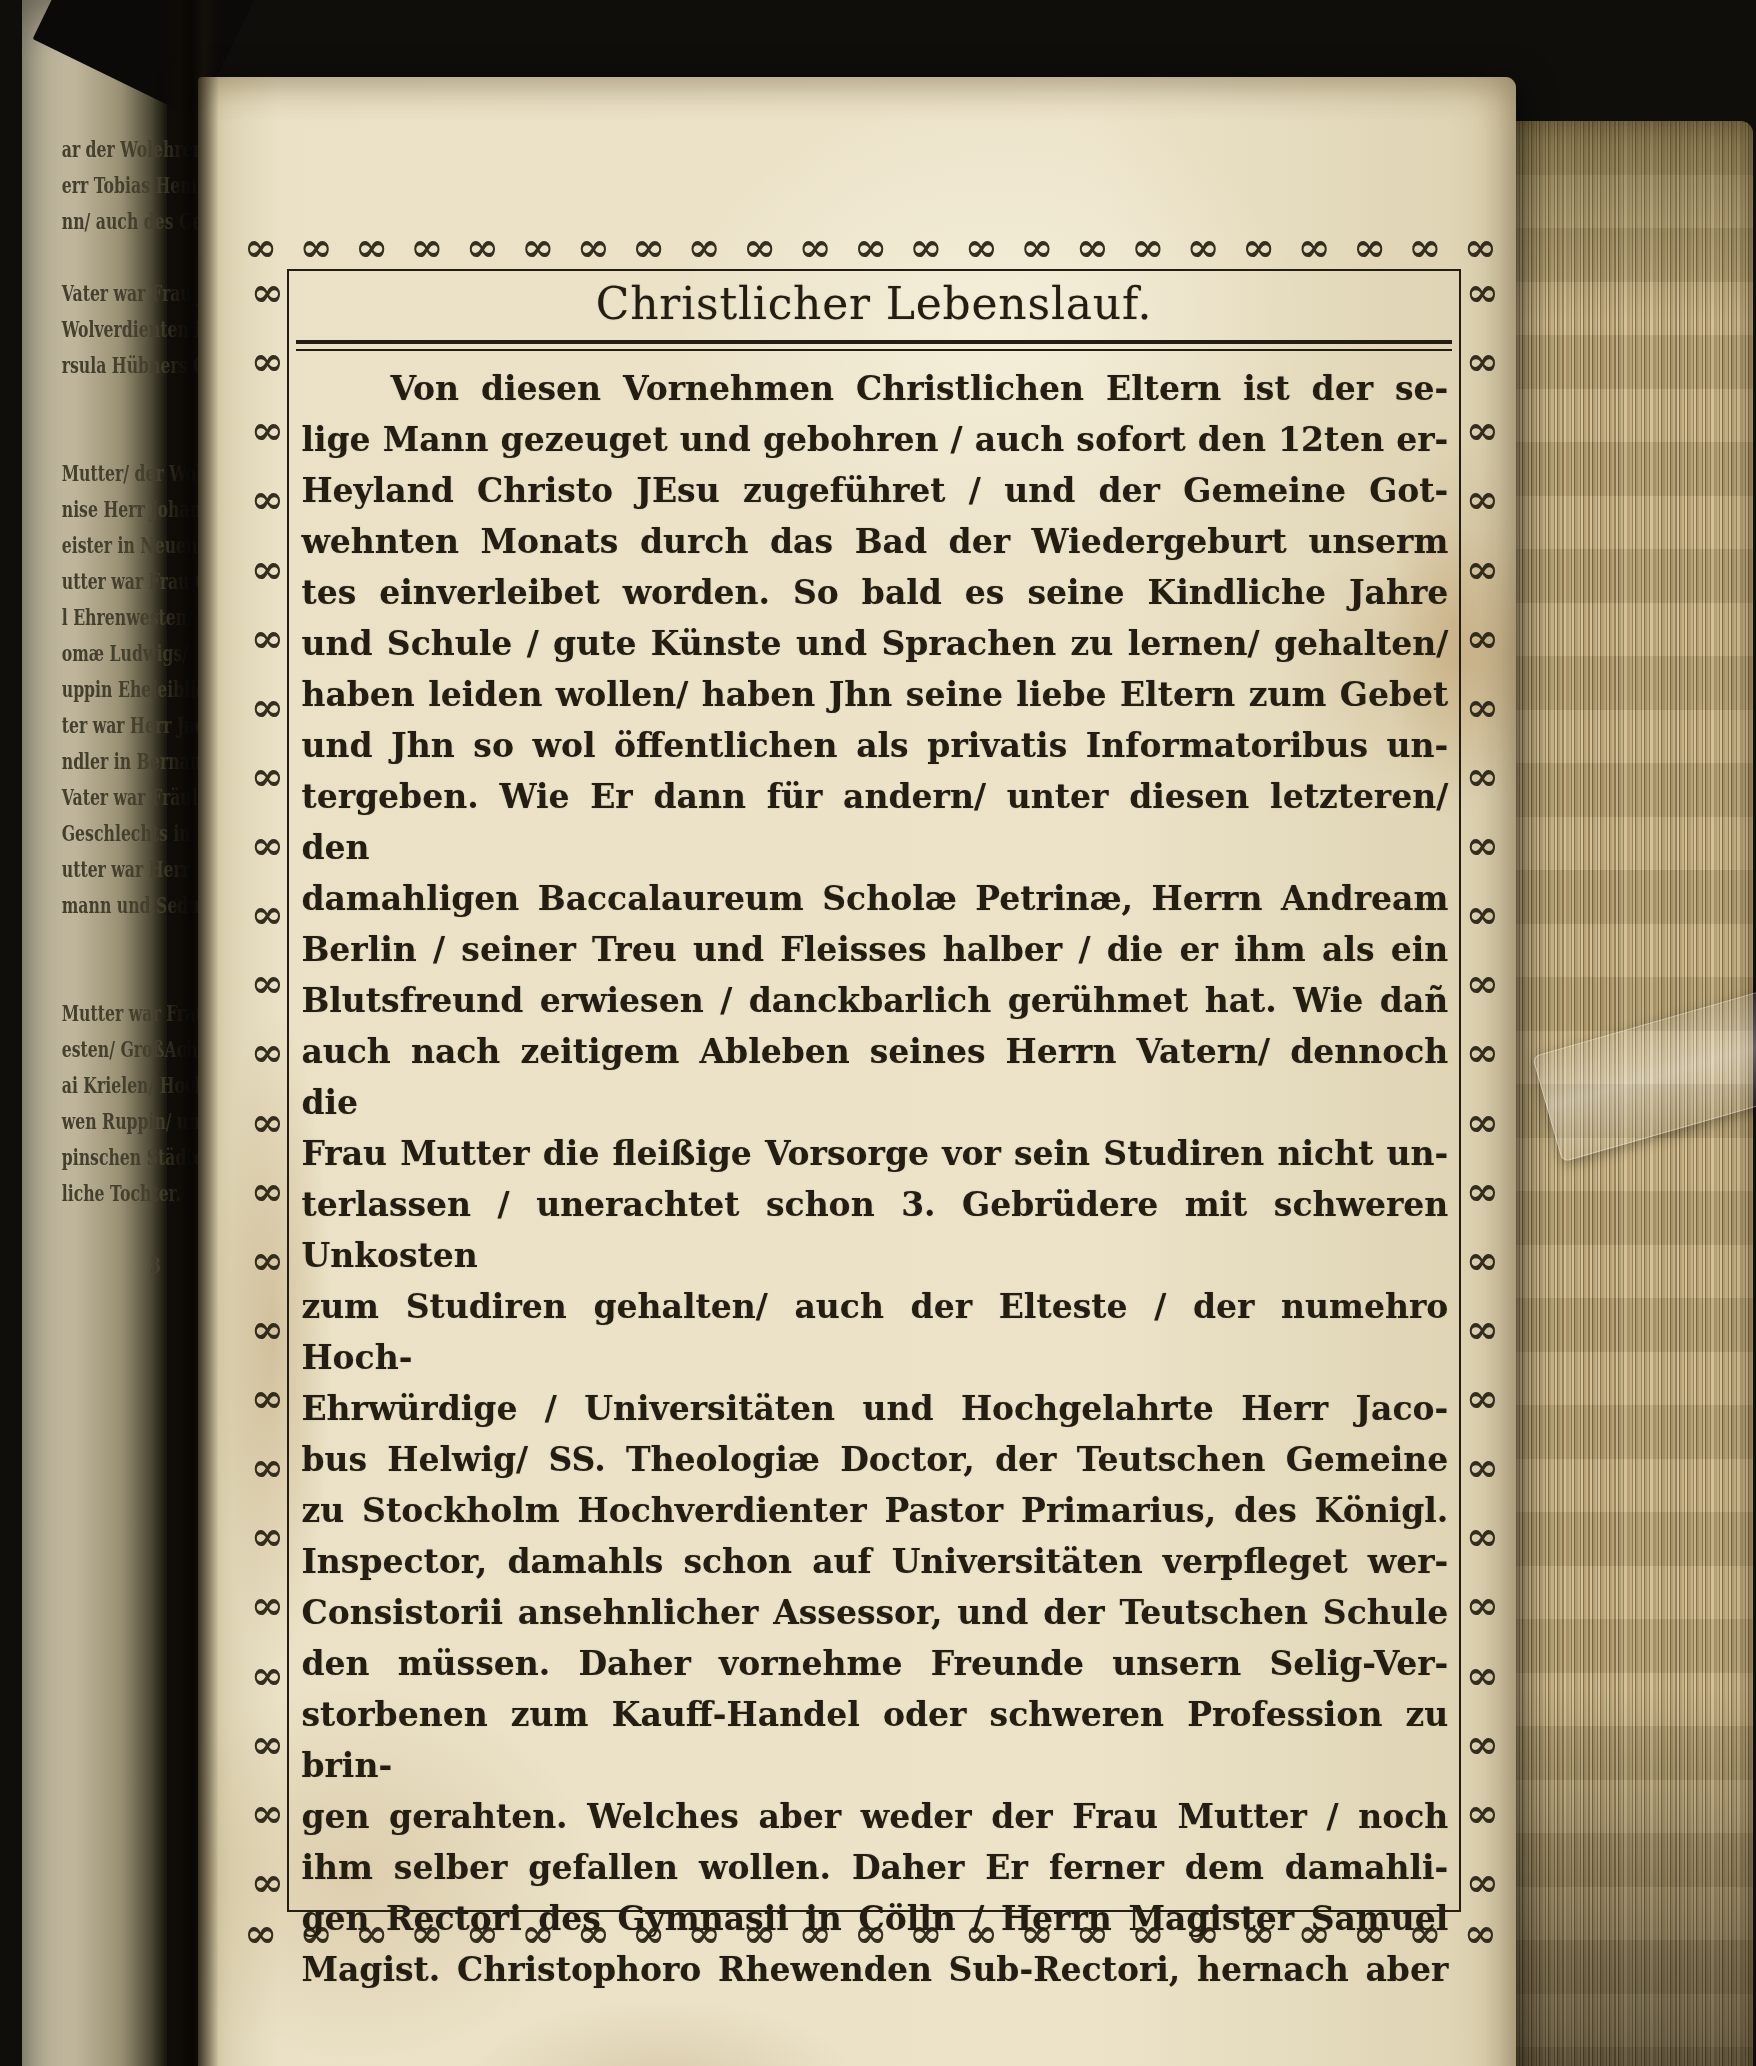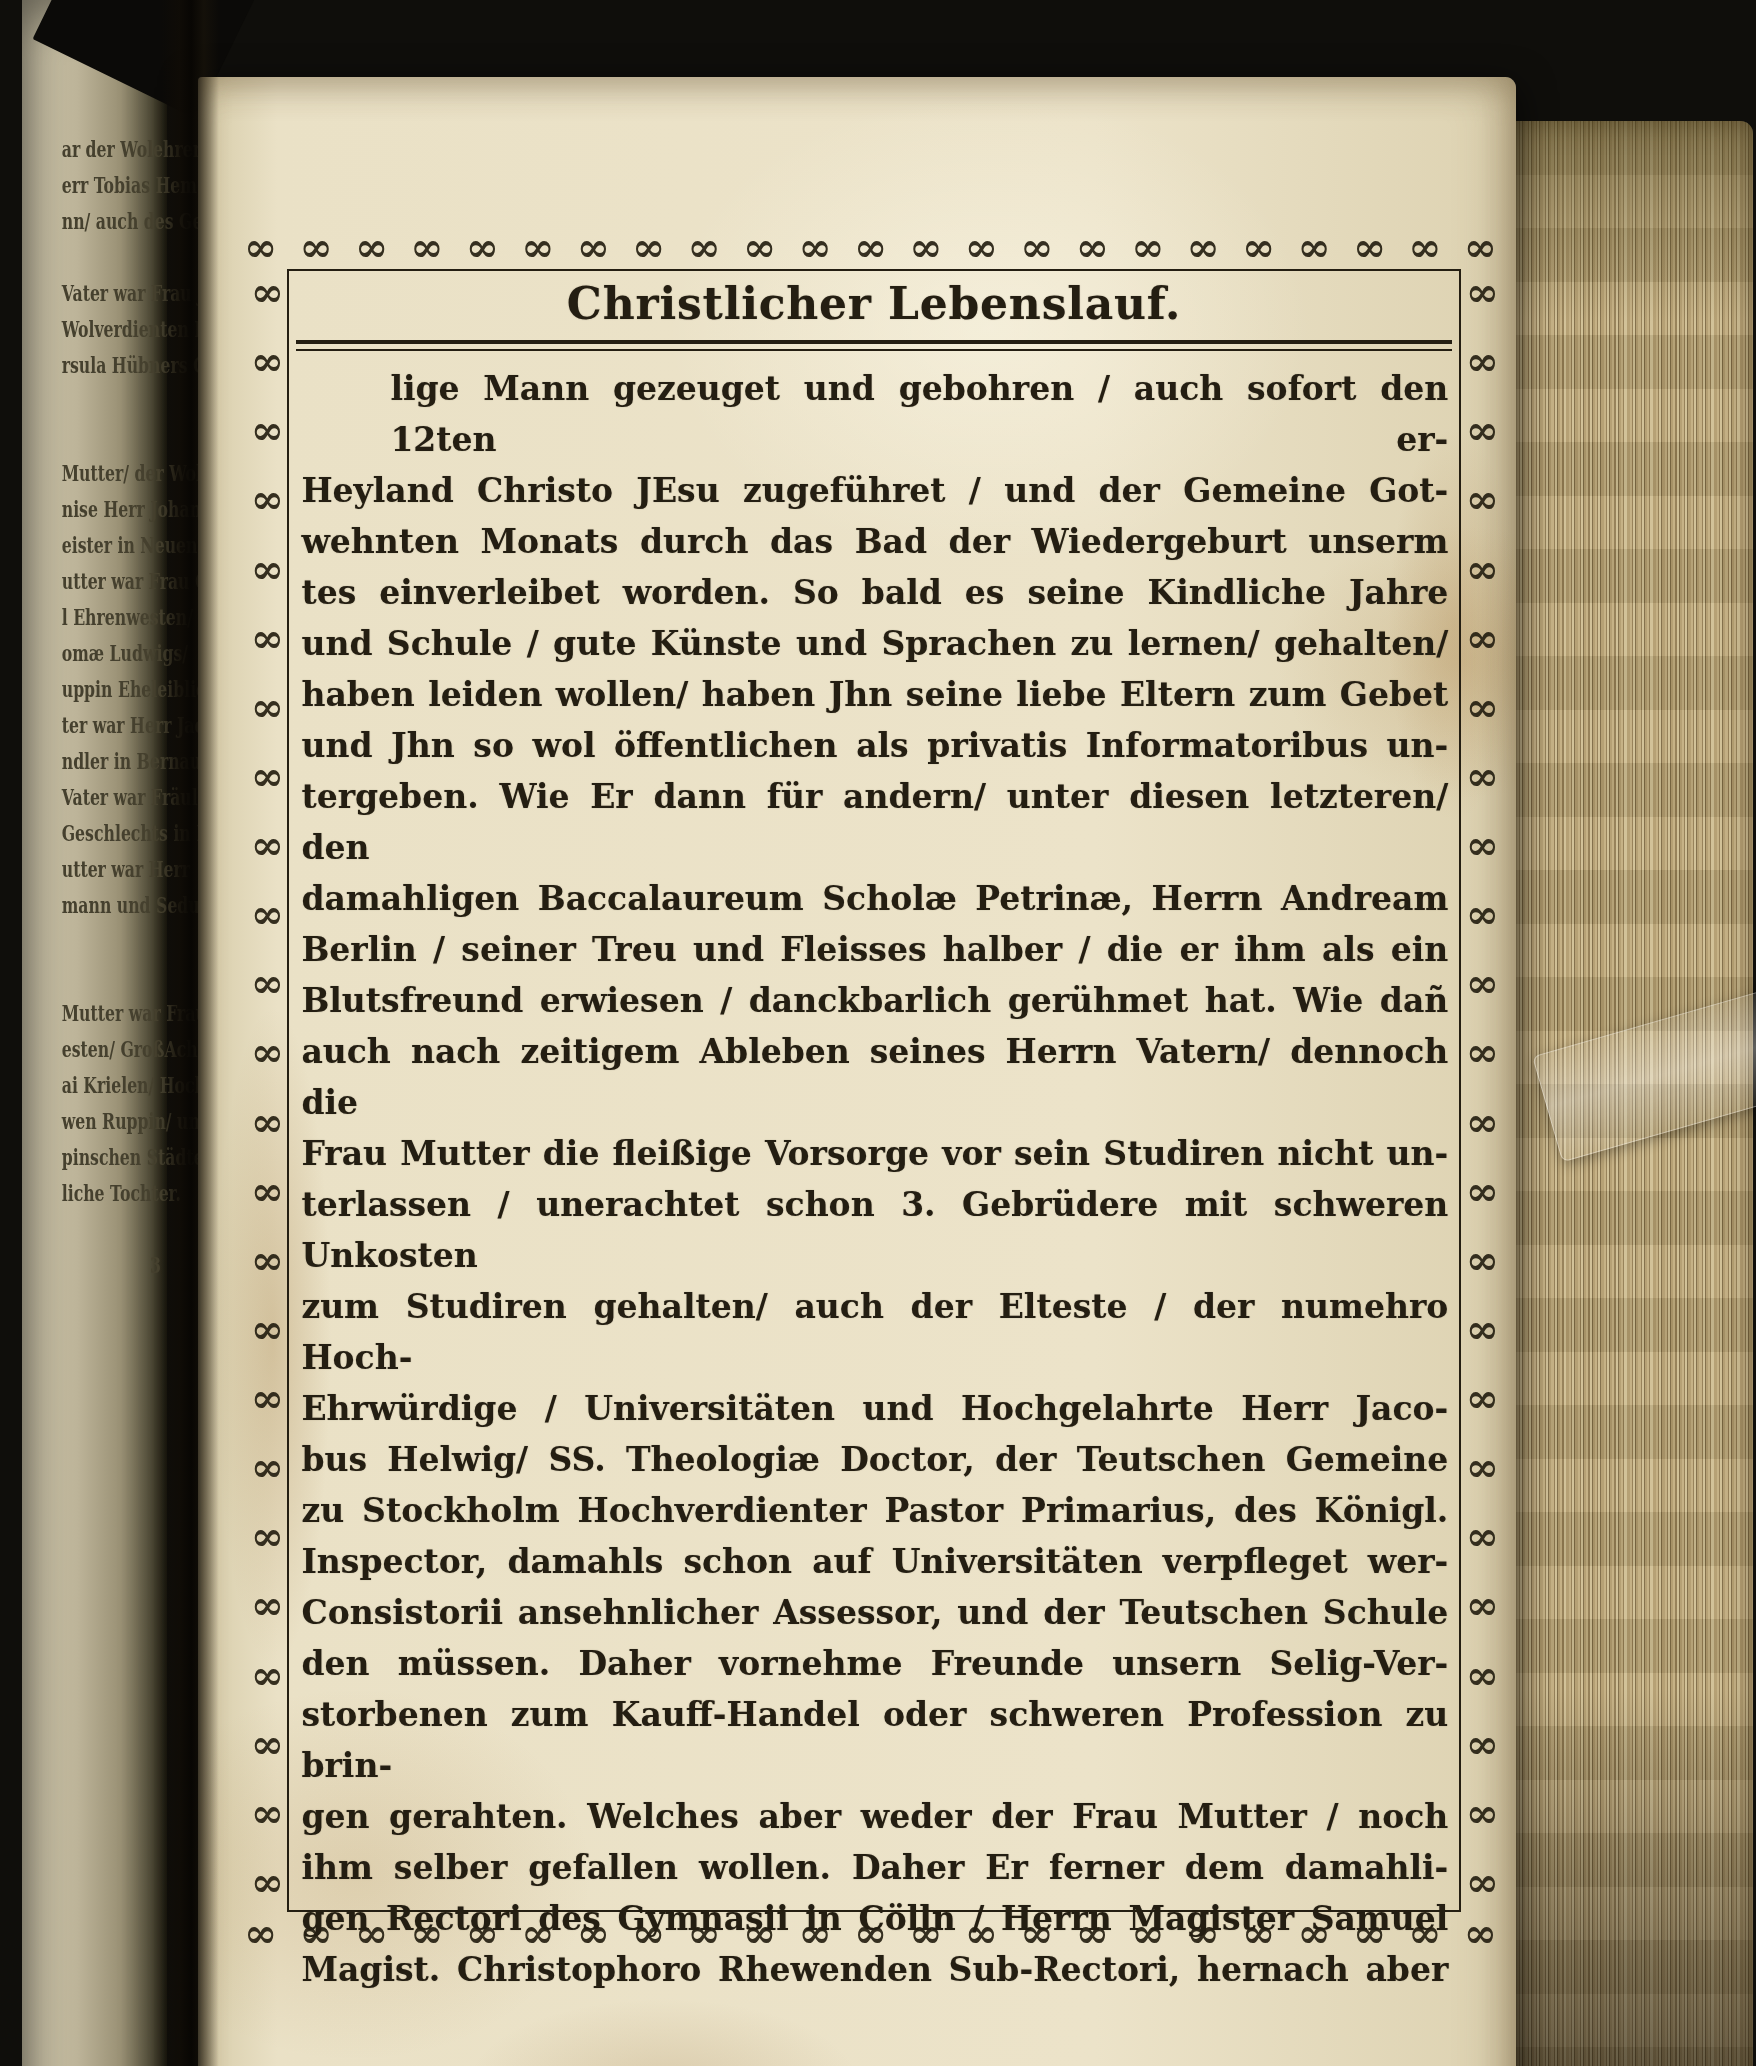--- a/index.html
+++ b/index.html
@@ -98,21 +98,21 @@
   .chain-left   { left:0;  top:43px; bottom:43px; width:45px; writing-mode:vertical-rl; }
   .chain-right  { right:0; top:43px; bottom:43px; width:45px; writing-mode:vertical-rl; }
 
   .text-frame {
     position:absolute; left:43px; top:44px; right:43px; bottom:44px;
     border:2.5px solid var(--ink, #241e12);
   }
 
   .running-header {
     text-align:center; padding-top:7.4px;
-    font-size:44px; font-weight:bold; letter-spacing:0.8px;
+    font-size:44px; font-weight:normal; letter-spacing:0.8px;
     color: var(--ink, #201a10);
     text-shadow: 0 0 1.2px rgba(40,30,15,.35);
   }
   .header-rules { margin:10.7px 6.6px 0 6.6px; }
   .rule-thick { border-top:4.5px solid var(--ink, #241e12); }
   .rule-thin  { border-top:2.1px  solid var(--ink, #241e12); margin-top:5px; }
 
   .body-text { padding:12.4px 10.7px 0 12.4px; color: var(--ink, #231c10); font-weight:bold; }
   .text-line {
     font-size:33px; line-height:51px;
@@ -181,20 +181,21 @@
     <div class="chain chain-right">∞ ∞ ∞ ∞ ∞ ∞ ∞ ∞ ∞ ∞ ∞ ∞ ∞ ∞ ∞ ∞ ∞ ∞ ∞ ∞ ∞ ∞ ∞ ∞ ∞ ∞ ∞ ∞ ∞ ∞ ∞ ∞ ∞ ∞ ∞ ∞ ∞ ∞ ∞ ∞ ∞ ∞ ∞ ∞ </div>
 
     <div class="text-frame">
       <div class="running-header">Christlicher Lebenslauf.</div>
       <div class="header-rules">
         <div class="rule-thick"></div>
         <div class="rule-thin"></div>
       </div>
 
       <div class="body-text">
+          <div class="text-line">Von diesen Vornehmen Christlichen Eltern ist der se-</div>
           <div class="text-line">lige Mann gezeuget und gebohren / auch sofort den 12ten er-</div>
           <div class="text-line">Heyland Christo JEsu zugeführet / und der Gemeine Got-</div>
           <div class="text-line">wehnten Monats durch das Bad der Wiedergeburt unserm</div>
           <div class="text-line">tes einverleibet worden.  So bald es seine Kindliche Jahre</div>
           <div class="text-line">und Schule / gute Künste und Sprachen zu lernen/ gehalten/</div>
           <div class="text-line">haben leiden wollen/ haben Jhn seine liebe Eltern zum Gebet</div>
           <div class="text-line">und Jhn so wol öffentlichen als privatis Informatoribus un-</div>
           <div class="text-line">tergeben.  Wie Er dann für andern/ unter diesen letzteren/ den</div>
           <div class="text-line">damahligen Baccalaureum Scholæ Petrinæ, Herrn Andream</div>
           <div class="text-line">Berlin / seiner Treu und Fleisses halber / die er ihm als ein</div>

